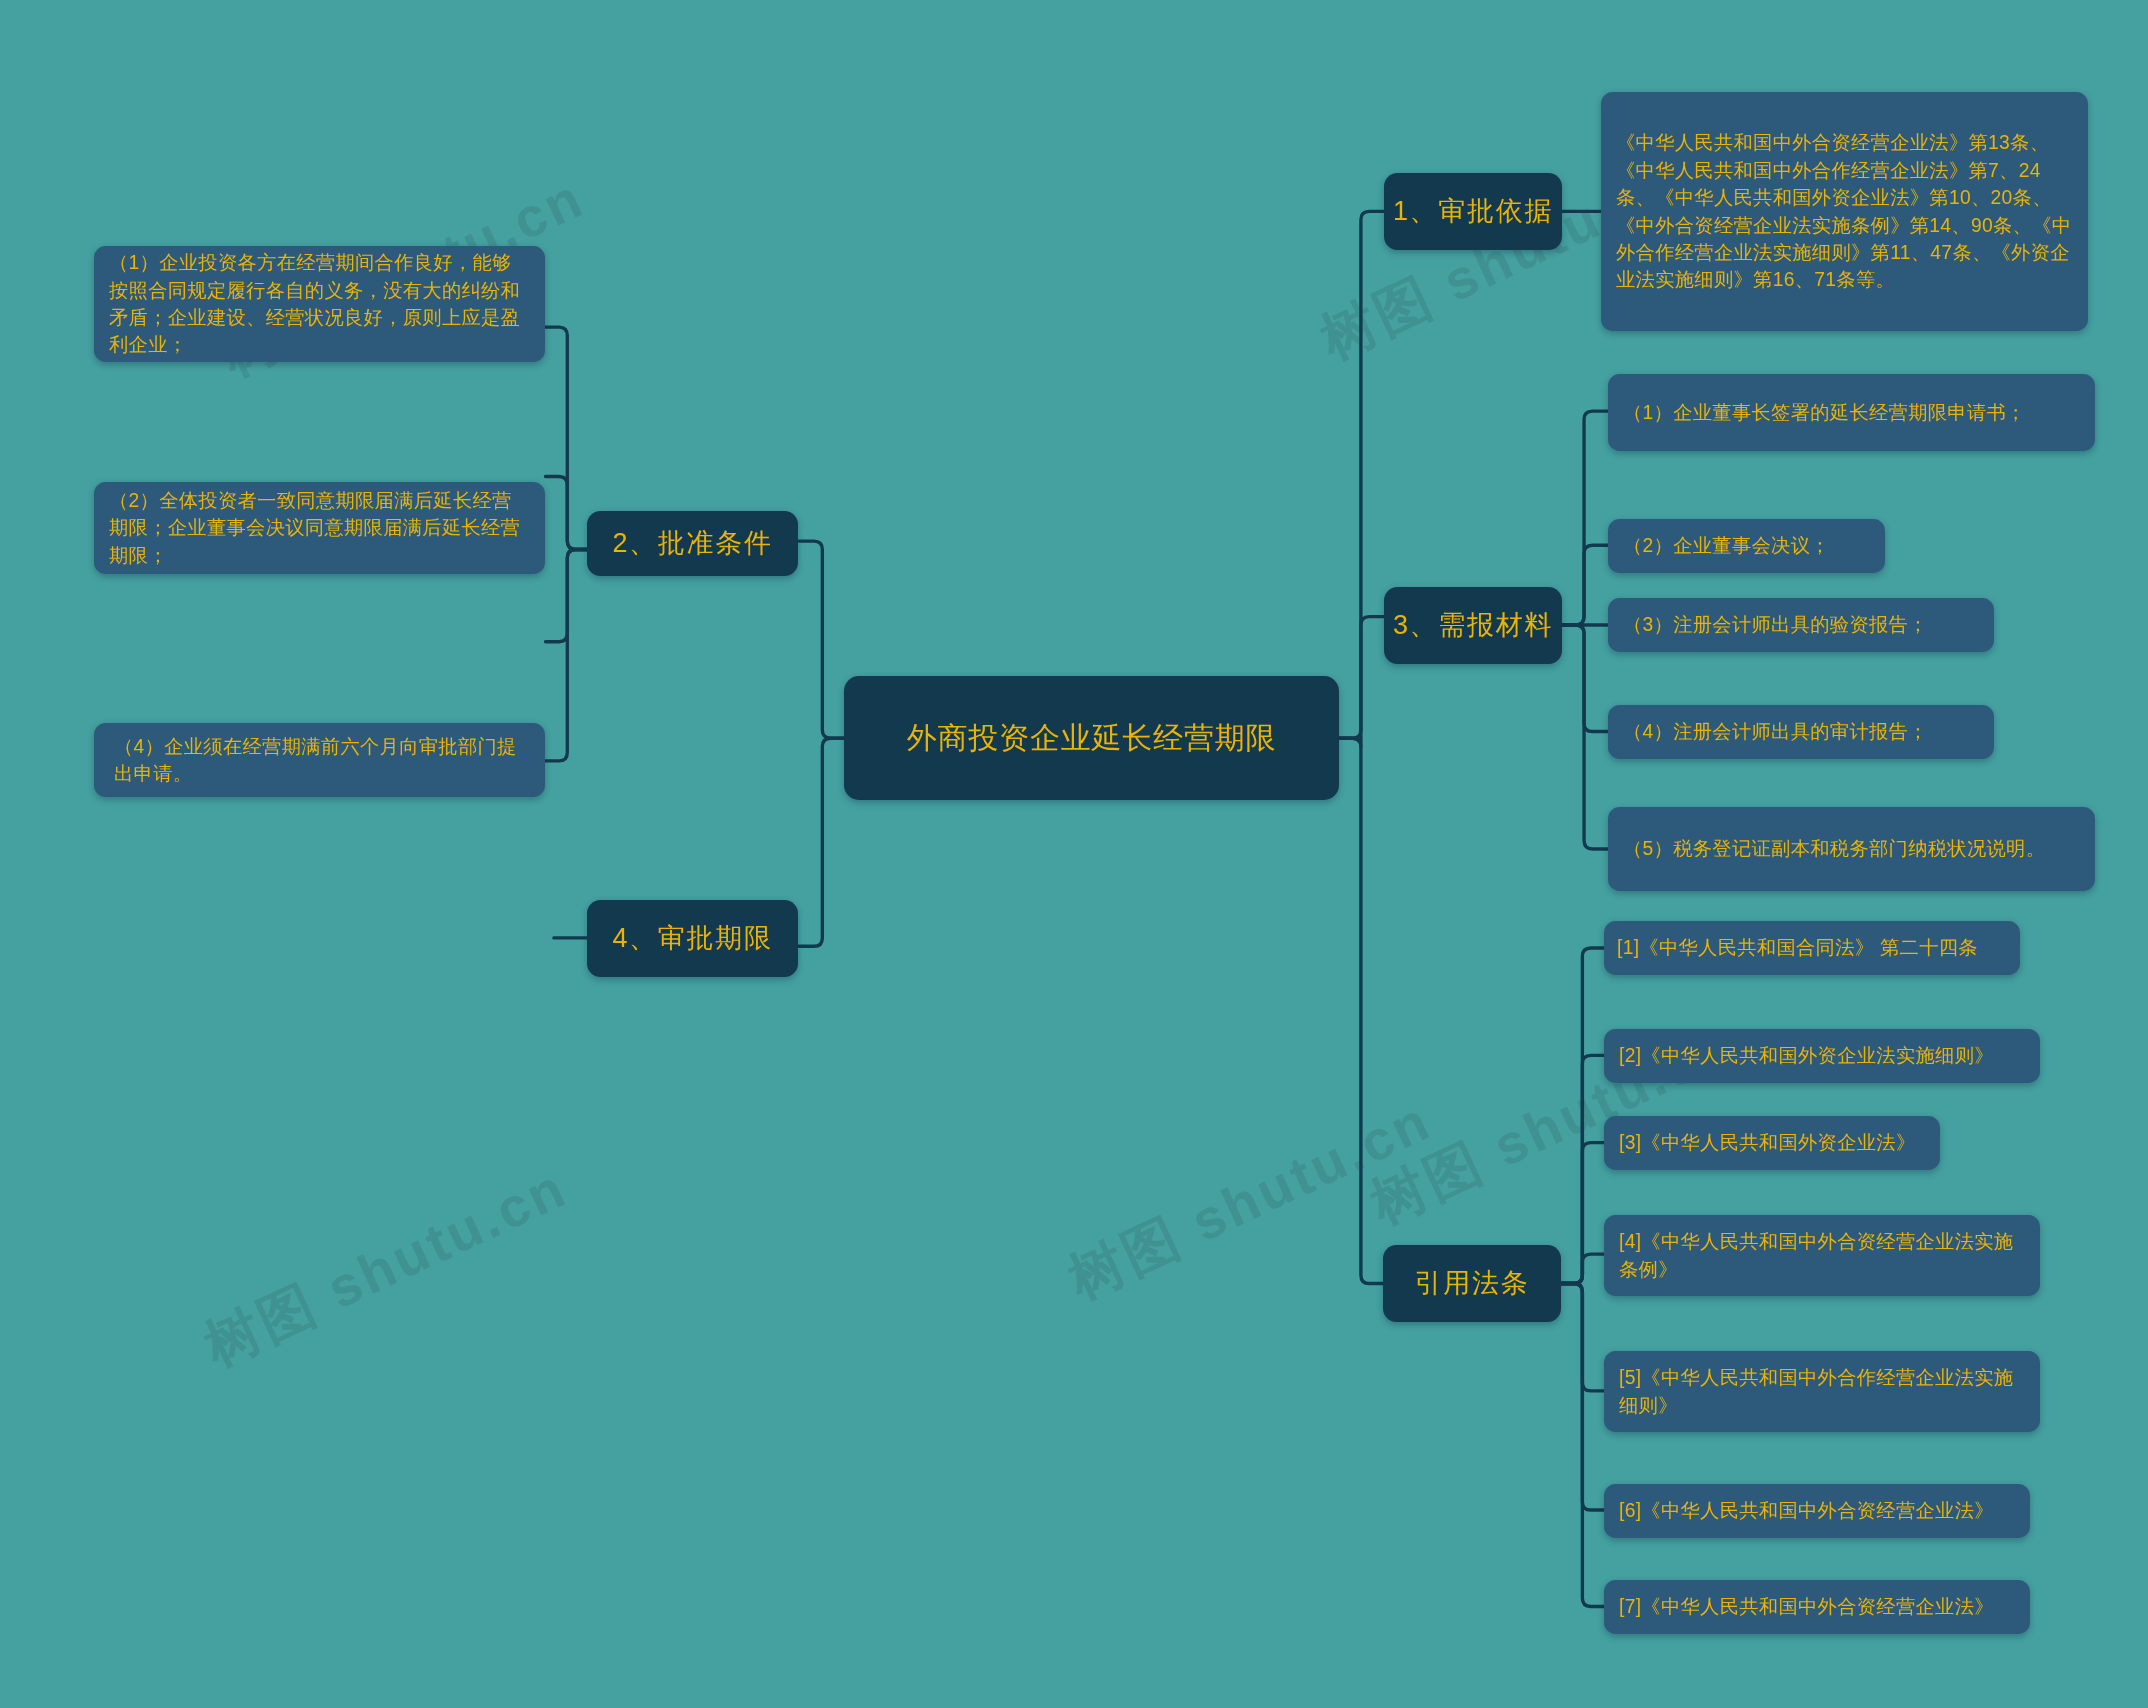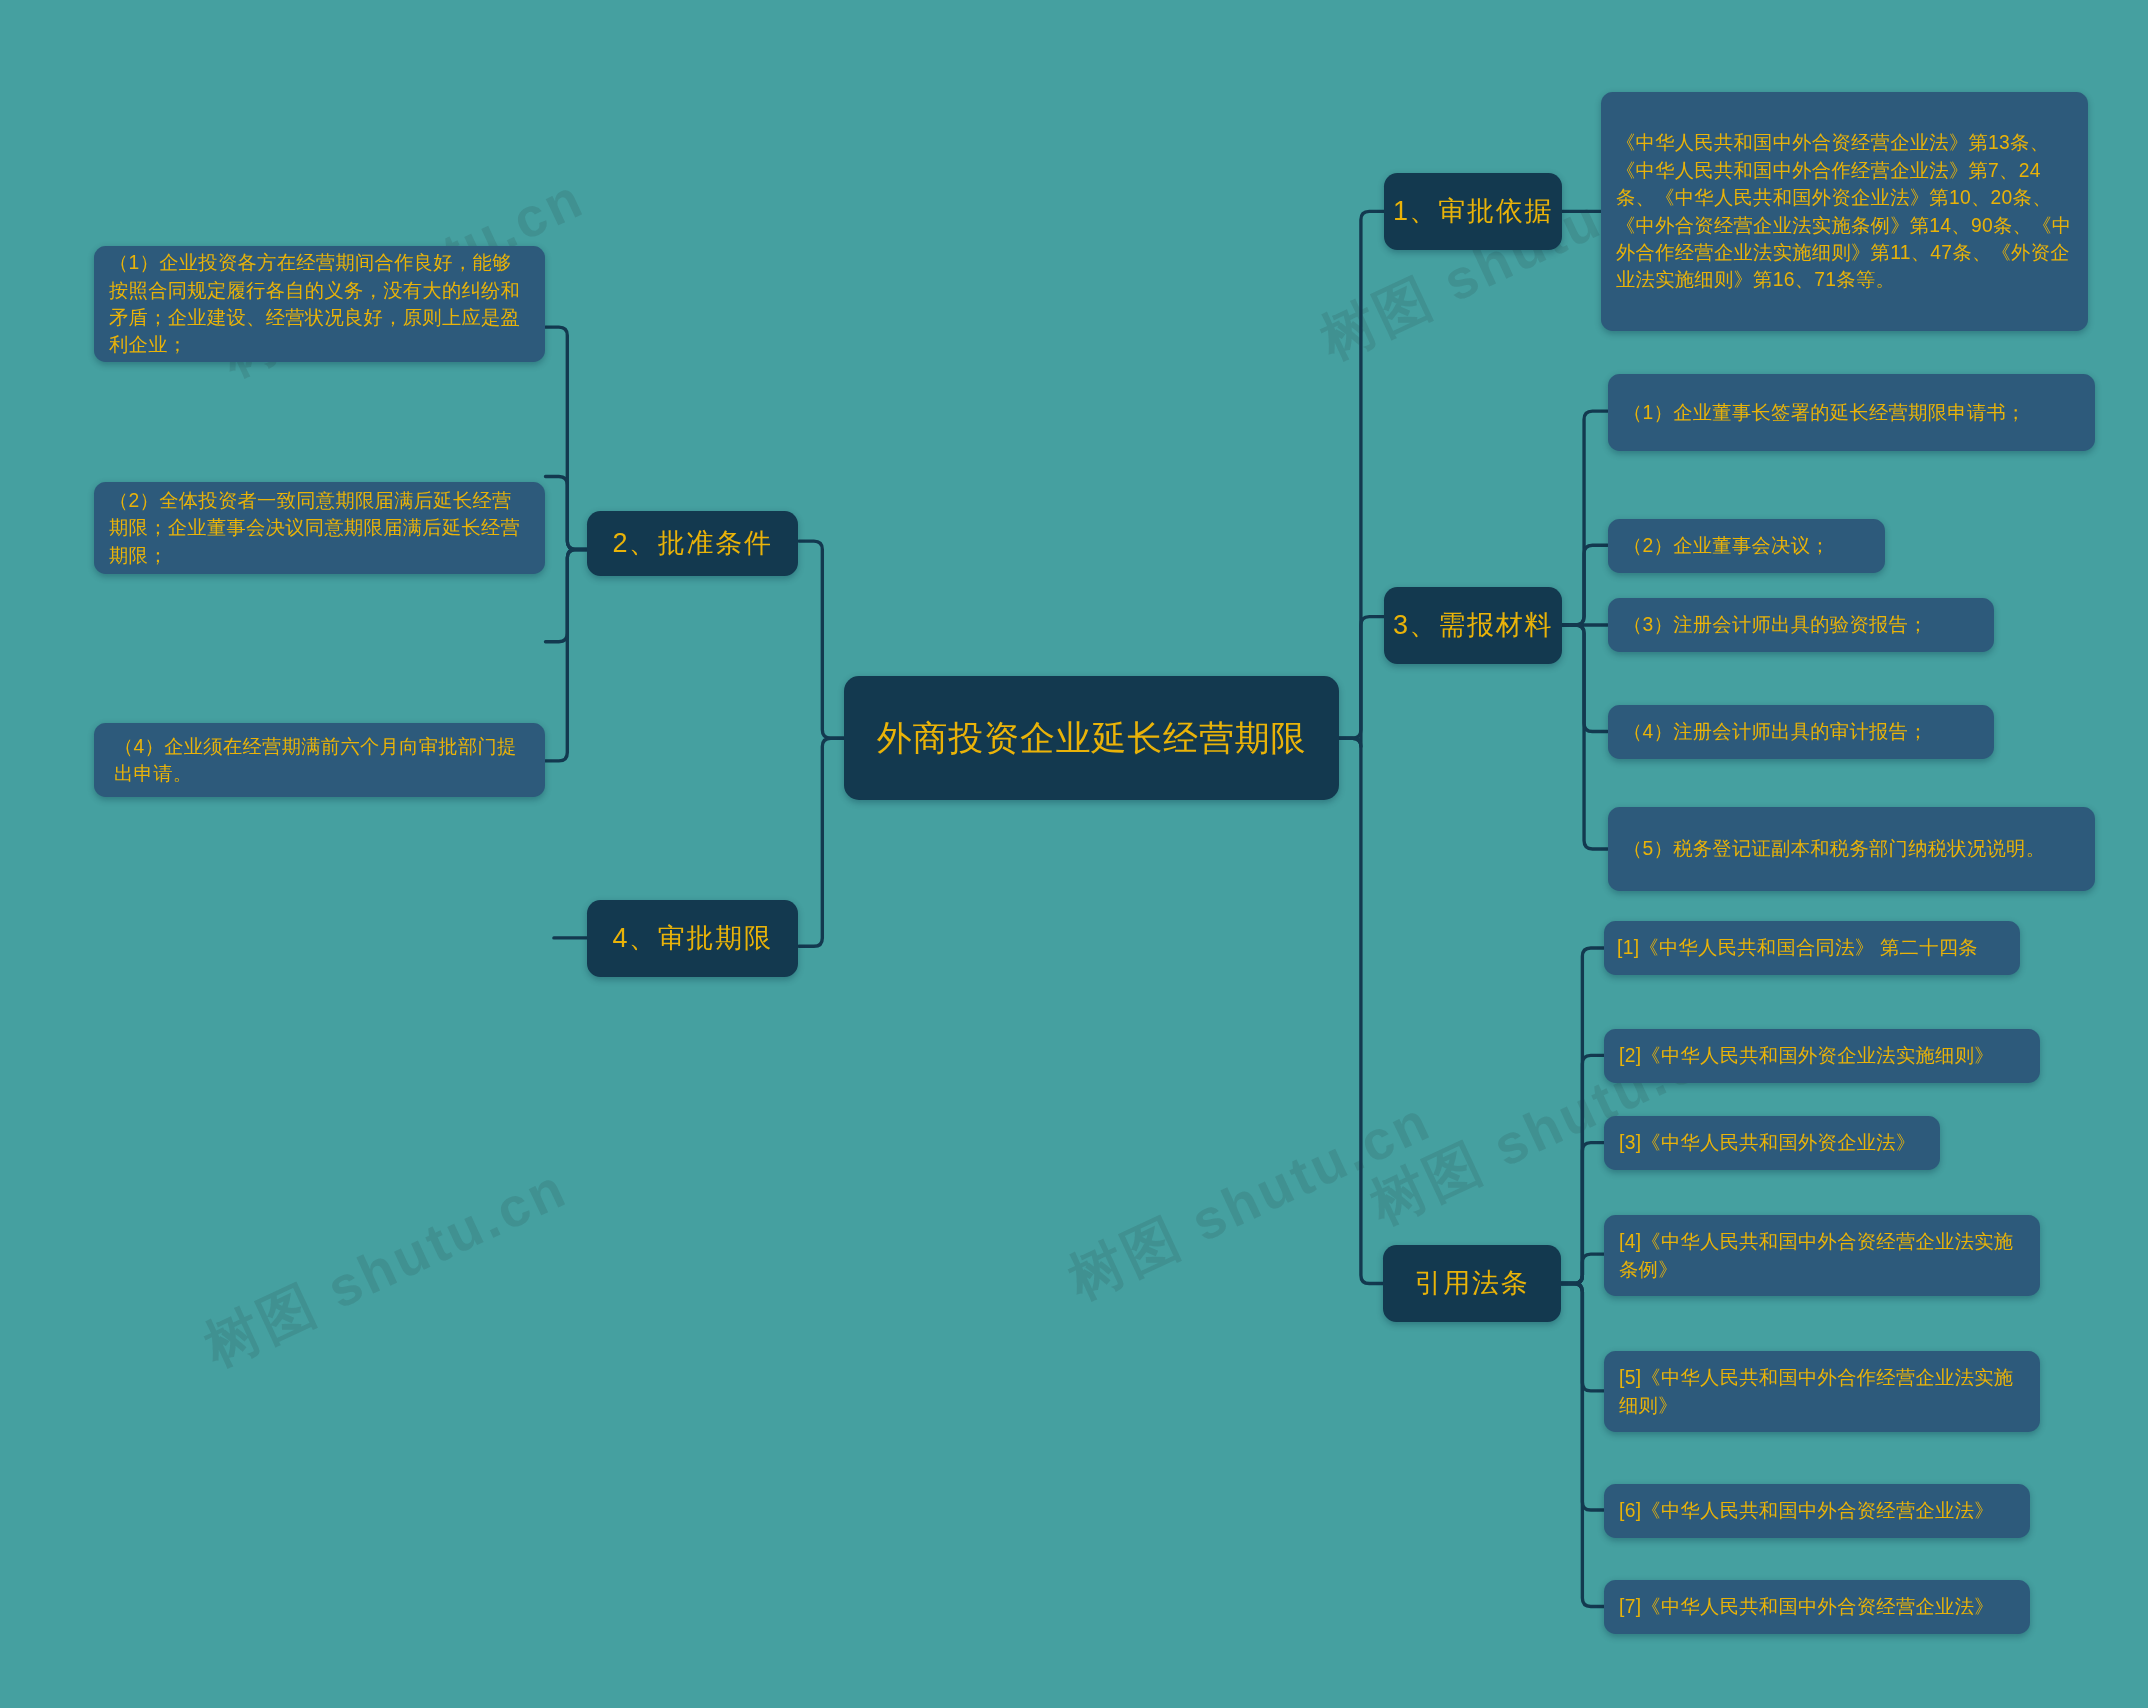--- a/index.html
+++ b/index.html
@@ -66,21 +66,21 @@
   .node.branch {
     background: #13394f;
     font-size: 27px;
     justify-content: center;
     text-align: center;
     border-radius: 13.4px;
     letter-spacing: 1.7px;
   }
   .node.root {
     background: #13394f;
-    font-size: 35px;
+    font-size: 30px;
     justify-content: center;
     text-align: center;
     border-radius: 15px;
     letter-spacing: 0.8px;
     line-height: 1.32;
   }
   .node.leaf span,
   .node.branch span,
   .node.root span { display: block; width: 100%; }
 </style>

